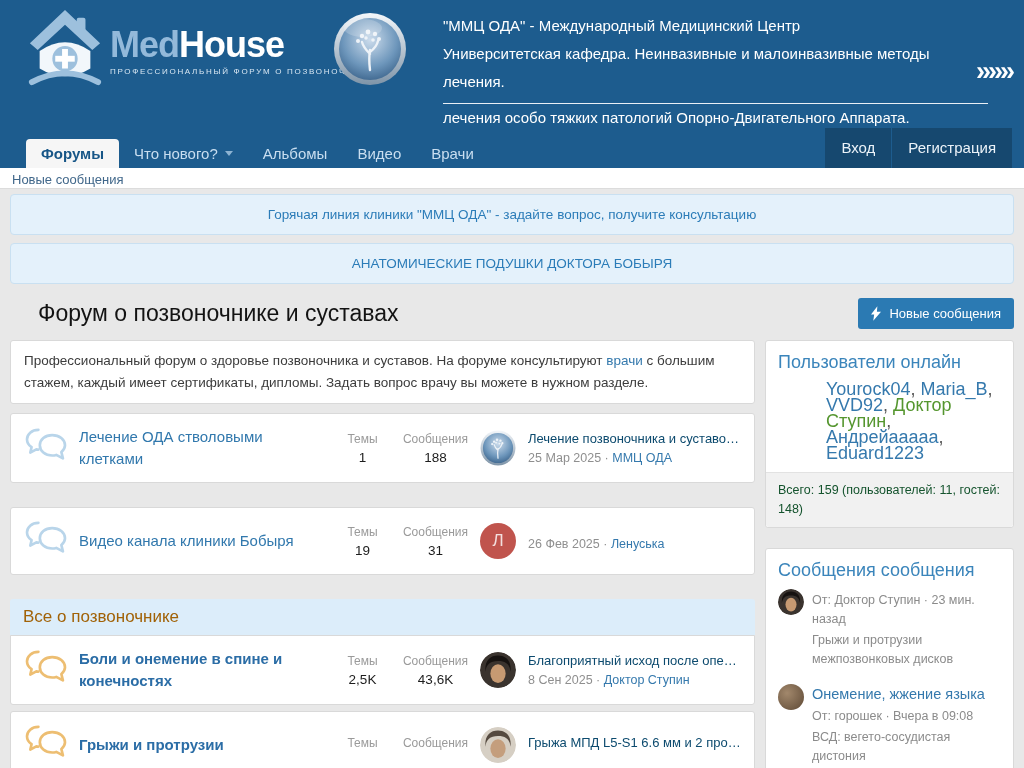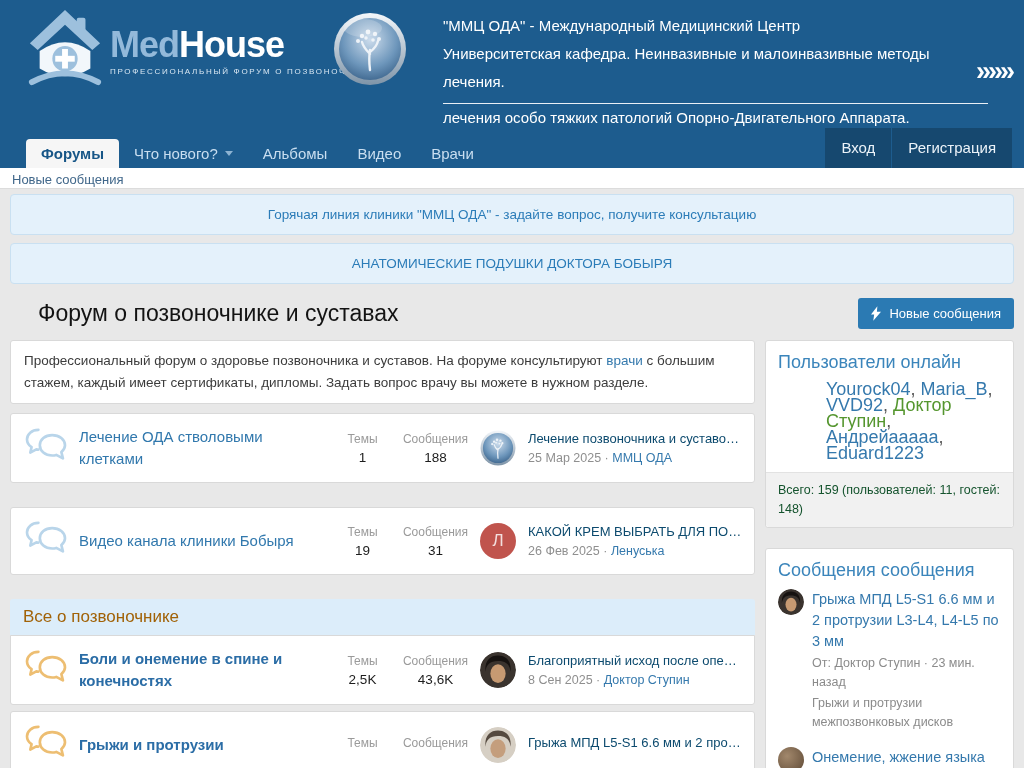--- a/index.html
+++ b/index.html
@@ -254,21 +254,20 @@
                 <div class="lbl">Сообщения</div>
                 <div class="val">31</div>
               </div>
             </div>
             <div class="node-av">
               <div class="av av-letter" style="width: 36px; height: 36px;">
                 <span>Л</span>
               </div>
             </div>
             <div class="lastpost">
-              <a class="lp-title">КАКОЙ КРЕМ ВЫБРАТЬ ДЛЯ ПО…</a>
               <div class="lp-meta"><span>26 Фев 2025 ·</span> <a>Ленуська</a></div>
             </div>
           </div>
           <div class="section-bar"><span>Все о позвоночнике</span></div>
           <div class="card node attached">
             <div class="node-icon"><svg width="42" height="38" viewBox="0 0 44 40">
                 <g fill="none" stroke="#edbe72" stroke-width="2.8" stroke-linejoin="round" stroke-linecap="round">
                   <path d="M14 3 C7 3 2 7.5 2 13 c0 3.4 1.9 6.4 4.8 8.3 L5.5 27 l6.3 -3.4 c.7 .1 1.4 .2 2.2 .2"></path>
                   <path d="M28.5 8.5 c-7.5 0 -13 4.8 -13 10.8 0 6 5.5 10.7 13 10.7 1.5 0 3 -.2 4.3 -.6 l7 3.6 -1.6 -6.6 c2.4 -1.9 3.8 -4.5 3.8 -7.1 0 -6 -5.9 -10.8 -13.5 -10.8z"></path>
                 </g>
@@ -342,21 +341,20 @@
       <div class="side-card">
         <div class="side-title">Сообщения сообщения</div>
         <div id="latest-items">
             <div class="lp-item">
               <div class="av av-photo-man" style="width: 26px; height: 26px;"><svg viewBox="0 0 40 40" width="100%" height="100%">
                   <circle cx="20" cy="20" r="20" fill="#3a332e"></circle>
                   <ellipse cx="20" cy="24" rx="8.5" ry="10.5" fill="#c79a72"></ellipse>
                   <path d="M6 22 C5 10 11 4 20 4 c9 0 15 6 14 18 c-1 -8 -5 -12 -14 -12 c-9 0 -13 4 -14 12z" fill="#161210"></path>
                 </svg></div>
               <div class="lpi-right">
-                <a class="lpi-title">Грыжа МПД L5-S1 6.6 мм и 2 протрузии L3-L4, L4-L5 по 3 мм</a>
                 <div class="lpi-meta">От: Доктор Ступин · 23 мин. назад</div>
                 <div class="lpi-meta">Грыжи и протрузии межпозвонковых дисков</div>
               </div>
             </div>
             <div class="lp-item">
               <div class="av av-blur" style="width: 26px; height: 26px;"></div>
               <div class="lpi-right">
                 <a class="lpi-title">Онемение, жжение языка</a>
                 <div class="lpi-meta">От: горошек · Вчера в 09:08</div>
                 <div class="lpi-meta">ВСД: вегето-сосудистая дистония</div>

